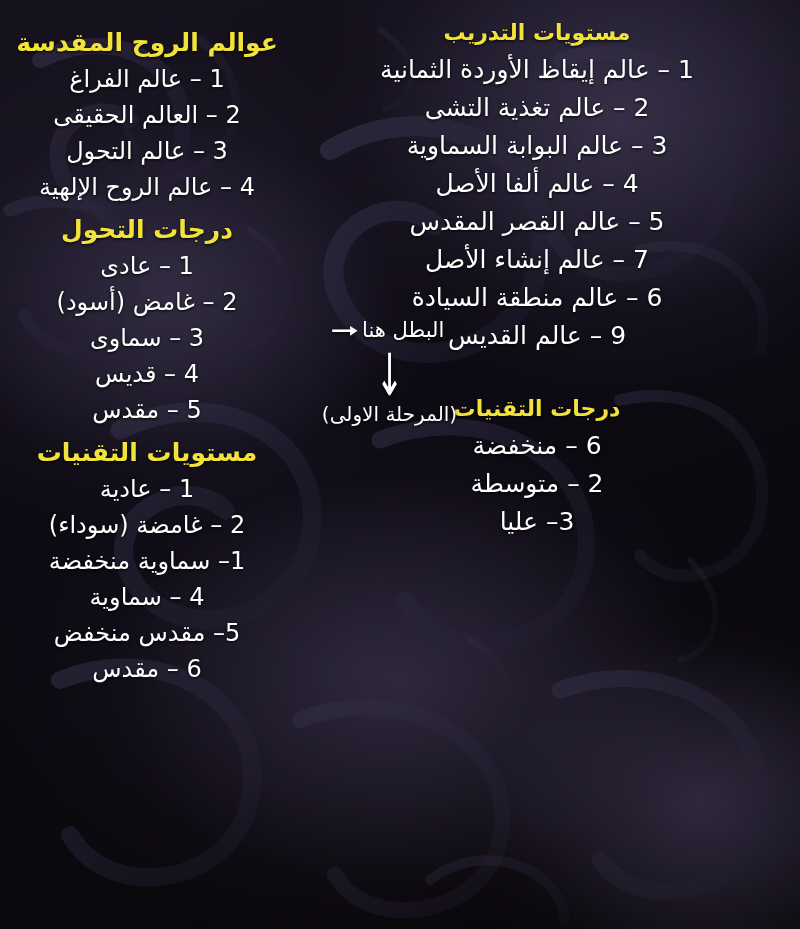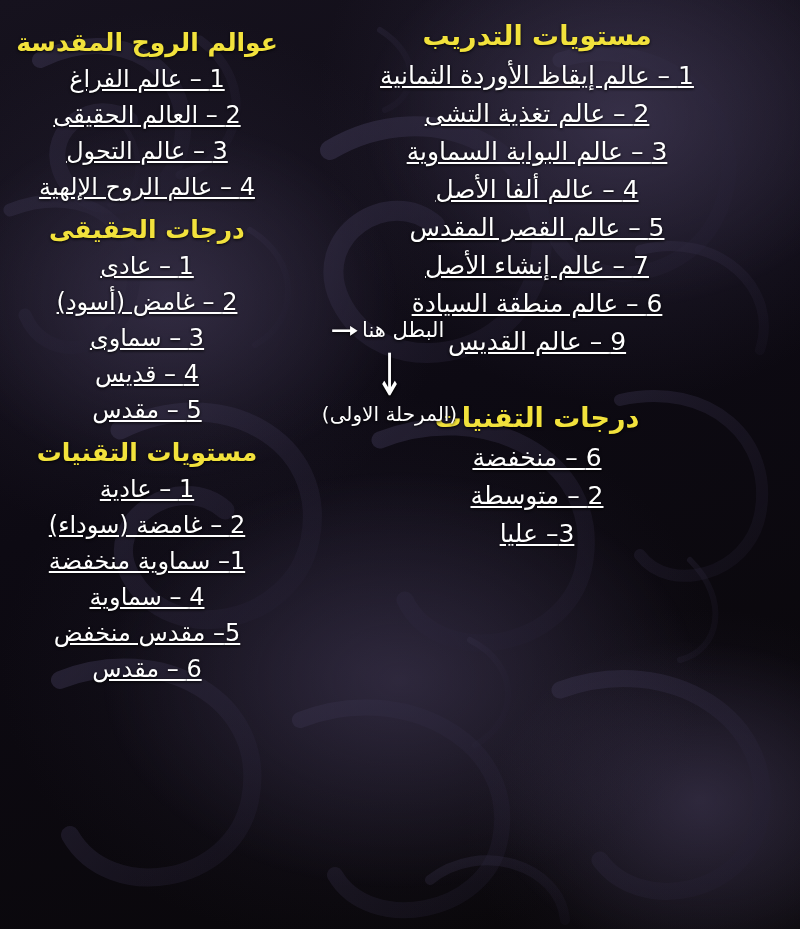--- a/index.html
+++ b/index.html
@@ -40,21 +40,21 @@
     top: 0;
     height: 827px;
     box-sizing: border-box;
   }
 
   .col-right { right: 0; width: 510px; padding: 14px 26px 0 10px; }
   .col-left  { left: 0;  width: 290px; padding: 14px 10px 0 14px; }
 
   .heading {
     color: #f2e23c;
-    font-size: 27px;
+    font-size: 22px;
     font-weight: bold;
     text-align: center;
     margin: 6px 0 10px 0;
     letter-spacing: 0;
     text-shadow: 0 1px 3px rgba(0,0,0,0.9);
     white-space: nowrap;
   }
   .heading.small { font-size: 25px; }
 
   ul.list {
@@ -62,21 +62,20 @@
     margin: 0;
     padding: 0;
   }
   ul.list li {
     color: #ffffff;
     font-size: 25px;
     text-align: center;
     margin: 0 0 9px 0;
     text-shadow: 0 1px 3px rgba(0,0,0,0.95);
     white-space: nowrap;
-    text-decoration: underline;
   }
 
   .col-left ul.list li { font-size: 24px; margin-bottom: 8px; }
   .col-left .heading { margin: 14px 0 8px 0; }
 
   
   #center-note {
     position: absolute;
     left: 282px;
     top: 318px;
@@ -196,21 +195,21 @@
       <div class="heading small">عوالم الروح المقدسة</div>
       <ul class="list">
         <li>1 – عالم الفراغ</li>
         <li>2 – العالم الحقيقى</li>
         <li>3 – عالم التحول</li>
         <li>4 – عالم الروح الإلهية</li>
       </ul>
     </div>
 
     <div>
-      <div class="heading small">درجات الحقيقى</div>
+      <div class="heading small">درجات التحول</div>
       <ul class="list">
         <li>1 – عادى</li>
         <li>2 – غامض (أسود)</li>
         <li>3 – سماوى</li>
         <li>4 – قديس</li>
         <li>5 – مقدس</li>
       </ul>
     </div>
 
     <div>

